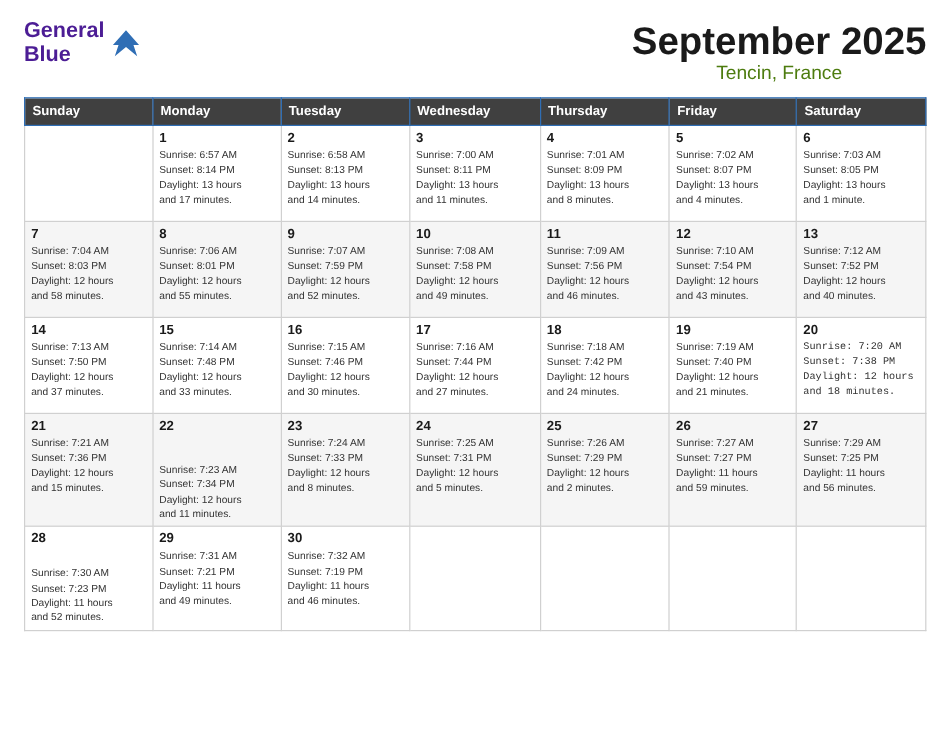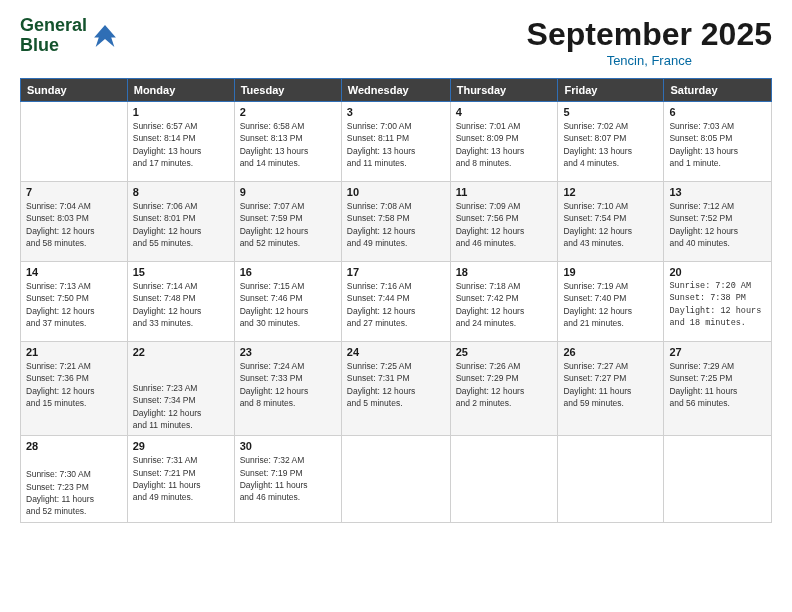--- a/index.html
+++ b/index.html
@@ -25,37 +25,37 @@
     .logo {
       display: flex;
       align-items: center;
     }
     .logo-text {
       font-size: 18px;
       font-weight: bold;
       color: #1a1a1a;
       line-height: 1.1;
     }
-    .logo-text .blue { color: #14532d; }
+    .logo-text .blue { color: #4c1d95; }
     .logo-icon {
       width: 28px;
       height: 28px;
       margin-left: 4px;
     }
     .title-block {
       text-align: center;
     }
     .month-title {
       font-size: 32px;
       font-weight: bold;
       color: #1a1a1a;
     }
     .location {
-      font-size: 13px;
-      color: #0369a1;
+      font-size: 16px;
+      color: #4d7c0f;
     }
     table {
       width: 100%;
       border-collapse: collapse;
       font-size: 9.5px;
     }
     thead th {
       background: #404040;
       color: #fff;
       font-size: 11px;

